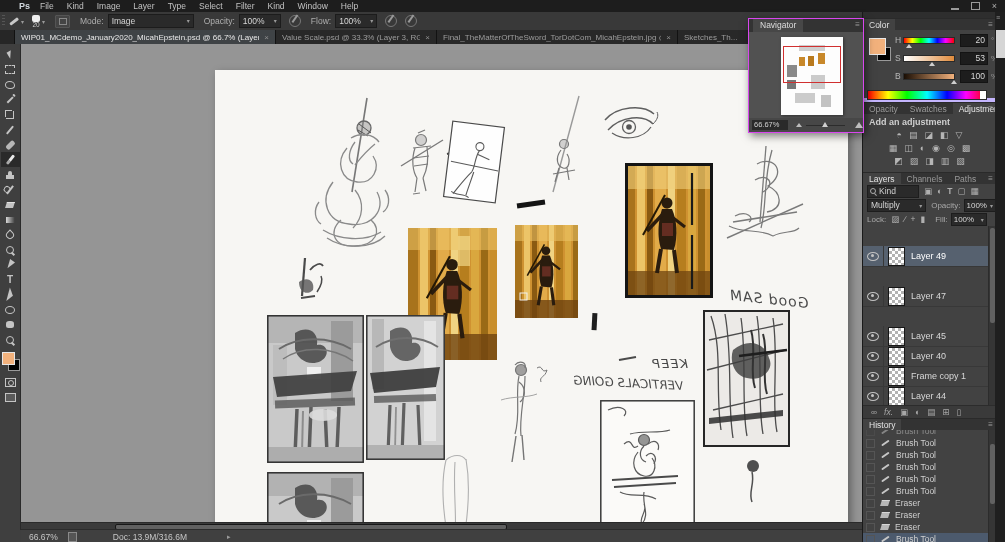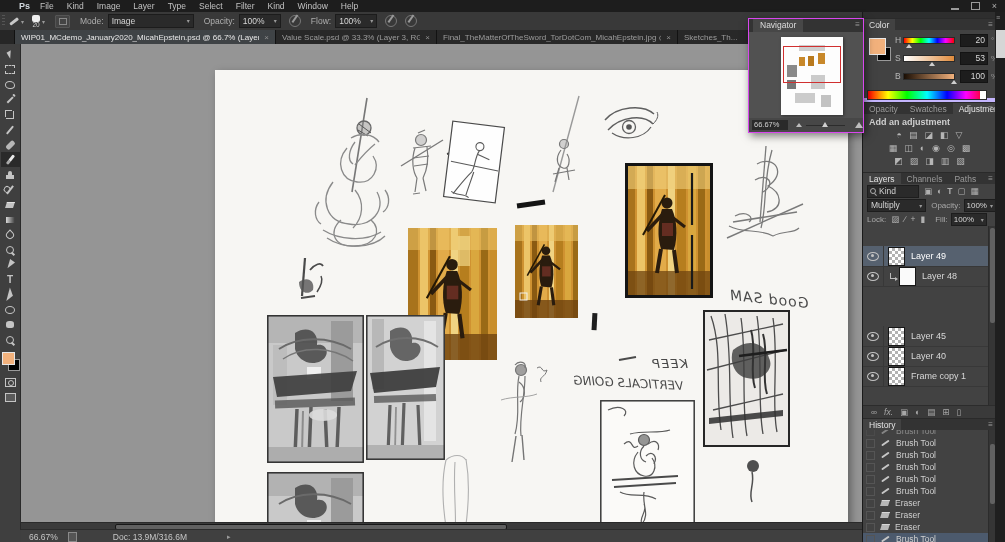--- a/index.html
+++ b/index.html
@@ -716,44 +716,49 @@
       </div>
     </div>
 
     <div class="llist" style="top:214px;height:179px">
       <div class="lrow sel" style="top:20px">
         <span class="eye"></span>
           <span class="lsep"></span>
         <span class="thumb"></span>
         <span class="lname">Layer 49</span>
       </div>
-      <div class="lrow" style="top:40px">
+      <div class="lrow" style="top:60px">
         <span class="eye"></span>
           <span class="lsep"></span>
-        <span class="cliparrow"></span>
-        <span class="thumb white"></span>
-        <span class="lname">Layer 48</span>
+        <span class="thumb"></span>
+        <span class="lname">Layer 47</span>
       </div>
       <div class="lrow" style="top:100px">
         <span class="eye"></span>
           <span class="lsep"></span>
         <span class="thumb"></span>
         <span class="lname">Layer 45</span>
       </div>
       <div class="lrow" style="top:120px">
         <span class="eye"></span>
           <span class="lsep"></span>
         <span class="thumb"></span>
         <span class="lname">Layer 40</span>
       </div>
       <div class="lrow" style="top:140px">
         <span class="eye"></span>
           <span class="lsep"></span>
         <span class="thumb"></span>
         <span class="lname">Frame copy 1</span>
+      </div>
+      <div class="lrow" style="top:160px">
+        <span class="eye"></span>
+          <span class="lsep"></span>
+        <span class="thumb"></span>
+        <span class="lname">Layer 44</span>
       </div>
       <div class="vscroll" style="top:0;height:179px">
         <span class="vthumb" style="top:2px;height:95px"></span>
       </div>
     </div>
 
     <div class="lbottom" style="top:393px">
       <span class="lact">∞</span>
       <span class="lact fx">fx.</span>
       <span class="lact">▣</span>

